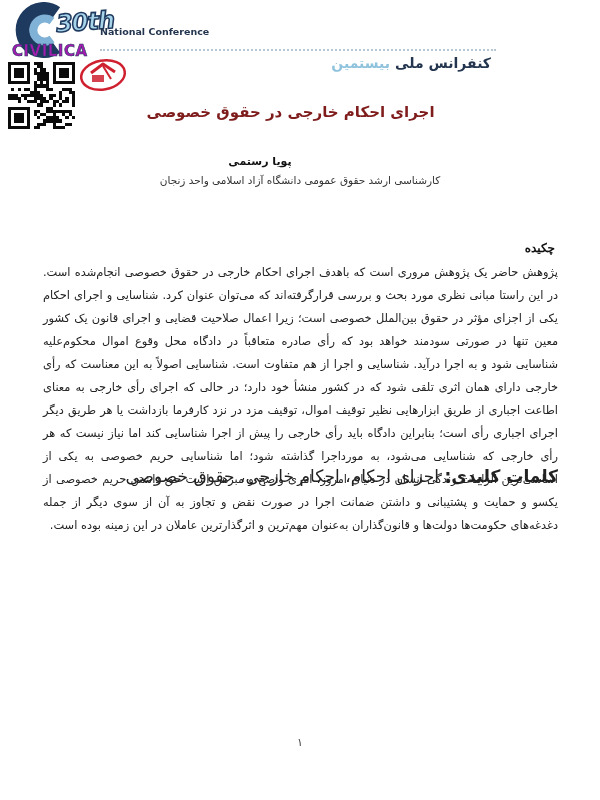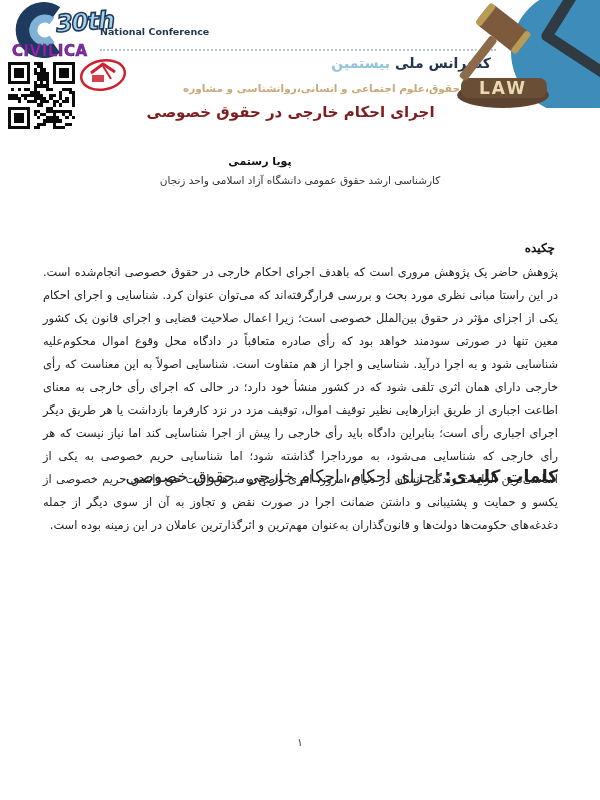--- a/index.html
+++ b/index.html
@@ -113,50 +113,30 @@
 
 
   <div class="conf-en-1">National Conference</div>
 
   <div class="dotted-rule"></div>
 
   <div class="conf-fa">
     <span class="fa-main">کنفرانس ملی</span>
     <span class="fa-prefix">بیستمین</span>
   </div>
-  <div class="conf-fa-subtitle">حقوق،علوم اجتماعی و انسانی،روانشناسی و مشاوره</div>
 
   <div class="house-logo">
     <svg width="50" height="38" viewBox="0 0 50 38">
       <ellipse cx="25" cy="19" rx="22" ry="14.5" fill="none" stroke="#cf2030" stroke-width="2.5" transform="rotate(-10 25 19)"></ellipse>
       <path d="M 13 17 L 25 8 L 37 16" fill="none" stroke="#cf2030" stroke-width="3" stroke-linejoin="round"></path>
       <path d="M 25 10 L 33 23" fill="none" stroke="#cf2030" stroke-width="2"></path>
       <rect x="14" y="19" width="12" height="7" fill="#cf2030" opacity="0.85"></rect>
     </svg>
   </div>
 
-  <div class="header-art">
-    <svg width="165" height="108" viewBox="0 0 165 108">
-      <circle cx="138" cy="52" r="62" fill="#3d8cba"></circle>
-      <path d="M 142 -12 L 112 36 L 170 74" fill="none" stroke="#2f3a42" stroke-width="11" stroke-linecap="round" stroke-linejoin="round"></path>
-      <path d="M 96 -10 L 40 60" fill="none" stroke="#ffffff" stroke-width="10" stroke-linecap="round"></path>
-
-      <g>
-        <ellipse cx="68" cy="95" rx="46" ry="13" fill="#5e4430"></ellipse>
-        <rect x="26" y="78" width="86" height="20" rx="8" fill="#6b4e36"></rect>
-        <g transform="rotate(38 64 34)">
-          <rect x="58" y="40" width="9" height="52" rx="3" fill="#8a6a48"></rect>
-          <rect x="38" y="14" width="52" height="26" rx="6" fill="#7d5a3c"></rect>
-          <rect x="38" y="14" width="7" height="26" rx="3" fill="#b79b57"></rect>
-          <rect x="83" y="14" width="7" height="26" rx="3" fill="#b79b57"></rect>
-        </g>
-        <text x="68" y="94" text-anchor="middle" font-family="DejaVu Sans, sans-serif" font-size="17" font-weight="bold" fill="#e8d9b0" letter-spacing="2">LAW</text>
-      </g>
-    </svg>
-  </div>
 
   <div class="qr-code">
     <svg id="qr-svg" width="67" height="67" viewBox="0 0 21 21" shape-rendering="crispEdges">
         <rect x="0" y="0" width="1" height="1" fill="#0b0b0b"></rect>
         <rect x="1" y="0" width="1" height="1" fill="#0b0b0b"></rect>
         <rect x="2" y="0" width="1" height="1" fill="#0b0b0b"></rect>
         <rect x="3" y="0" width="1" height="1" fill="#0b0b0b"></rect>
         <rect x="4" y="0" width="1" height="1" fill="#0b0b0b"></rect>
         <rect x="5" y="0" width="1" height="1" fill="#0b0b0b"></rect>
         <rect x="6" y="0" width="1" height="1" fill="#0b0b0b"></rect>

